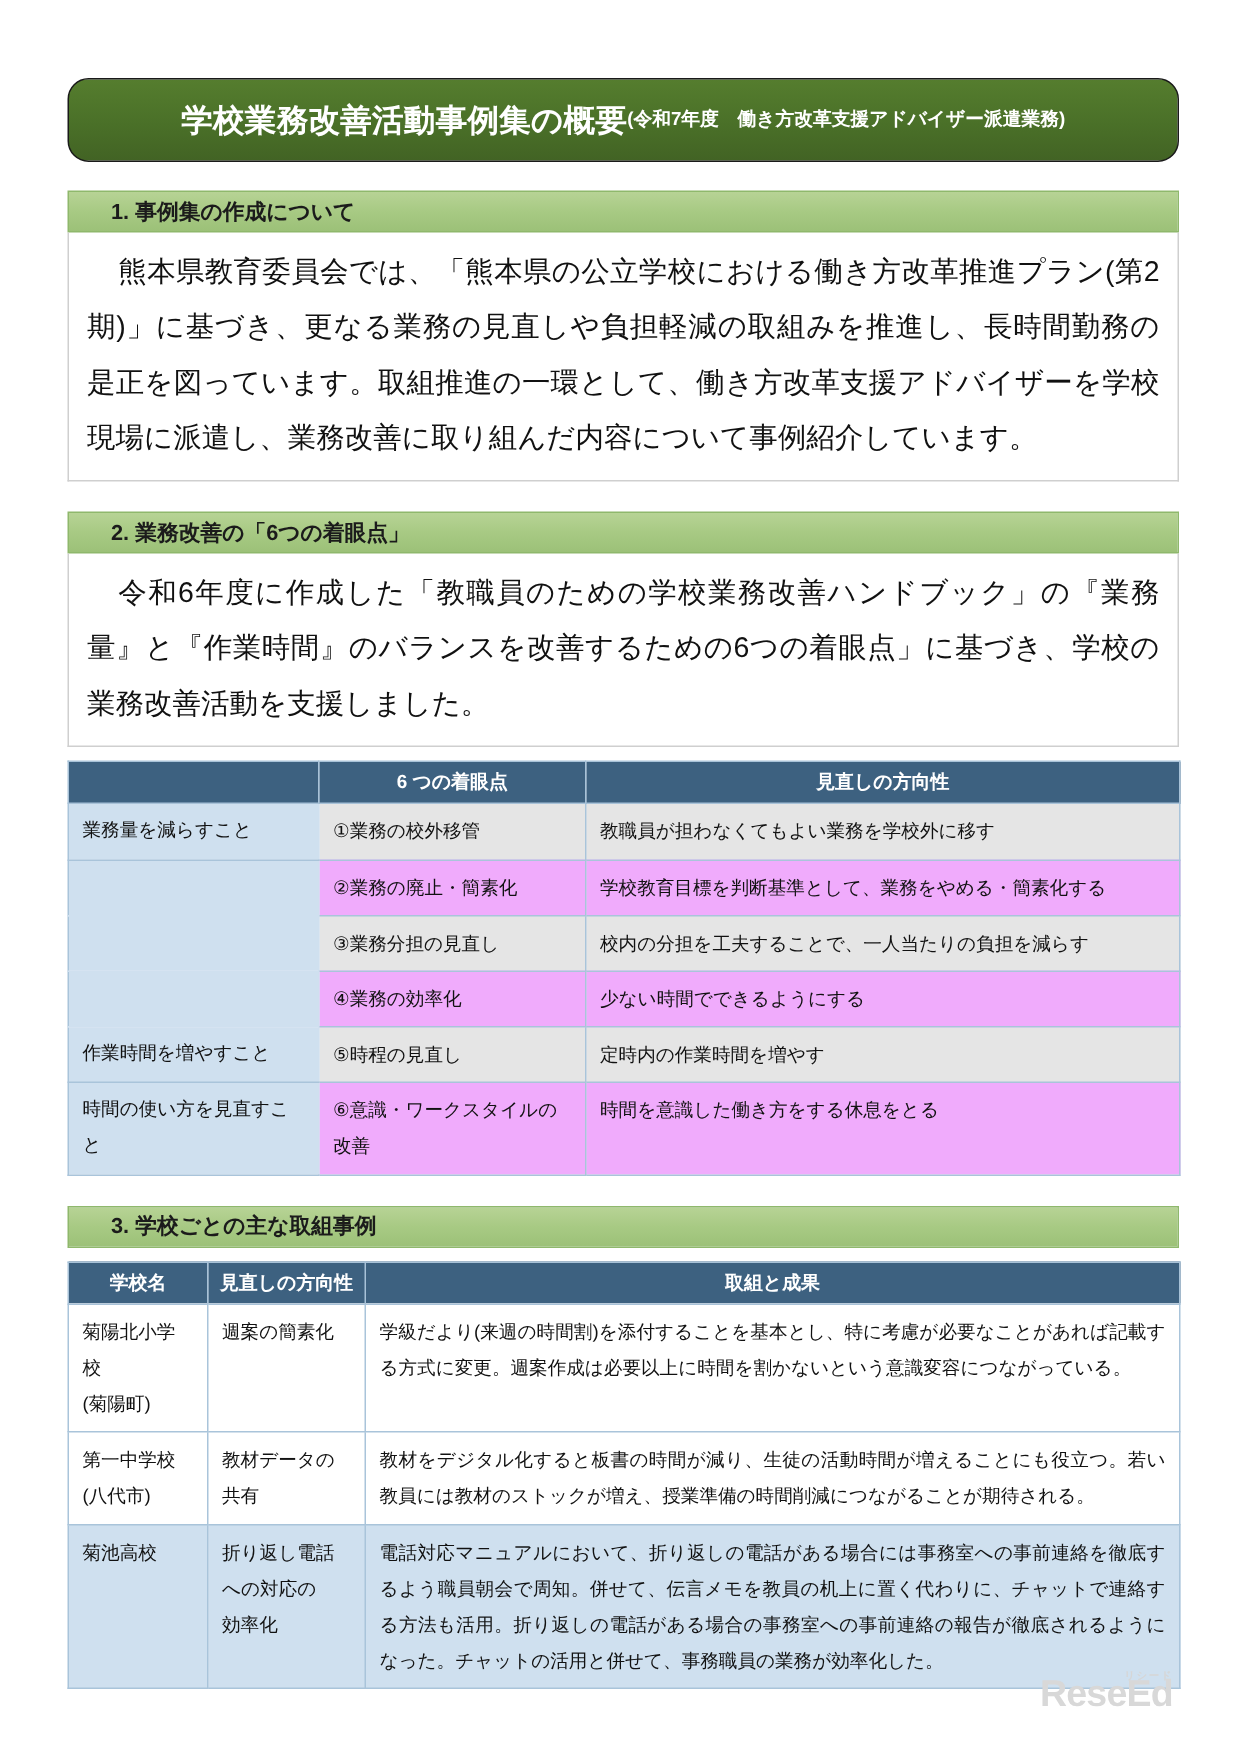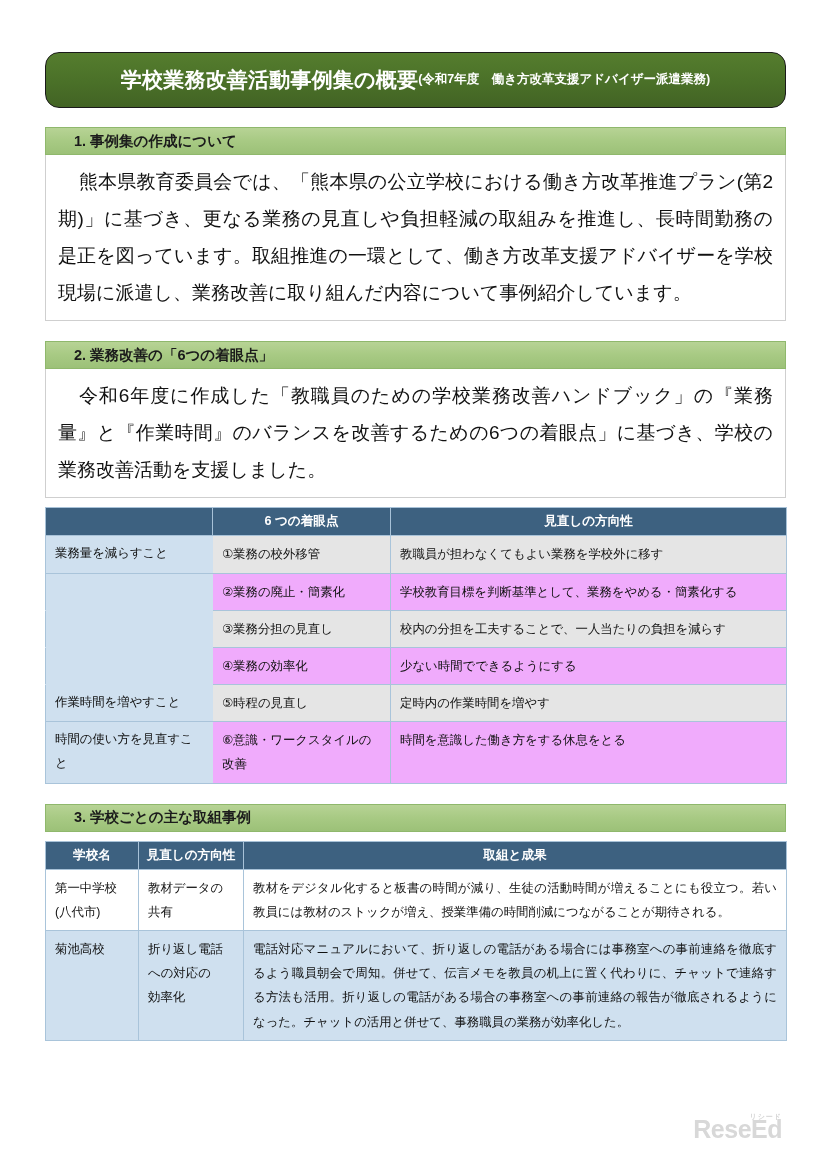--- a/index.html
+++ b/index.html
@@ -254,20 +254,30 @@
       <thead>
         <tr>
           <th>学校名</th>
           <th>見直しの方向性</th>
           <th>取組と成果</th>
         </tr>
       </thead>
       <tbody>
         <tr class="plain">
           <td class="school">
+            <span class="cellline">菊陽北小学校</span>
+            <span class="cellline">(菊陽町)</span>
+          </td>
+          <td class="topic">
+            <span class="cellline">週案の簡素化</span>
+          </td>
+          <td class="detail">学級だより(来週の時間割)を添付することを基本とし、特に考慮が必要なことがあれば記載する方式に変更。週案作成は必要以上に時間を割かないという意識変容につながっている。</td>
+        </tr>
+        <tr class="plain">
+          <td class="school">
             <span class="cellline">第一中学校</span>
             <span class="cellline">(八代市)</span>
           </td>
           <td class="topic">
             <span class="cellline">教材データの</span>
             <span class="cellline">共有</span>
           </td>
           <td class="detail">教材をデジタル化すると板書の時間が減り、生徒の活動時間が増えることにも役立つ。若い教員には教材のストックが増え、授業準備の時間削減につながることが期待される。</td>
         </tr>
         <tr class="band">

